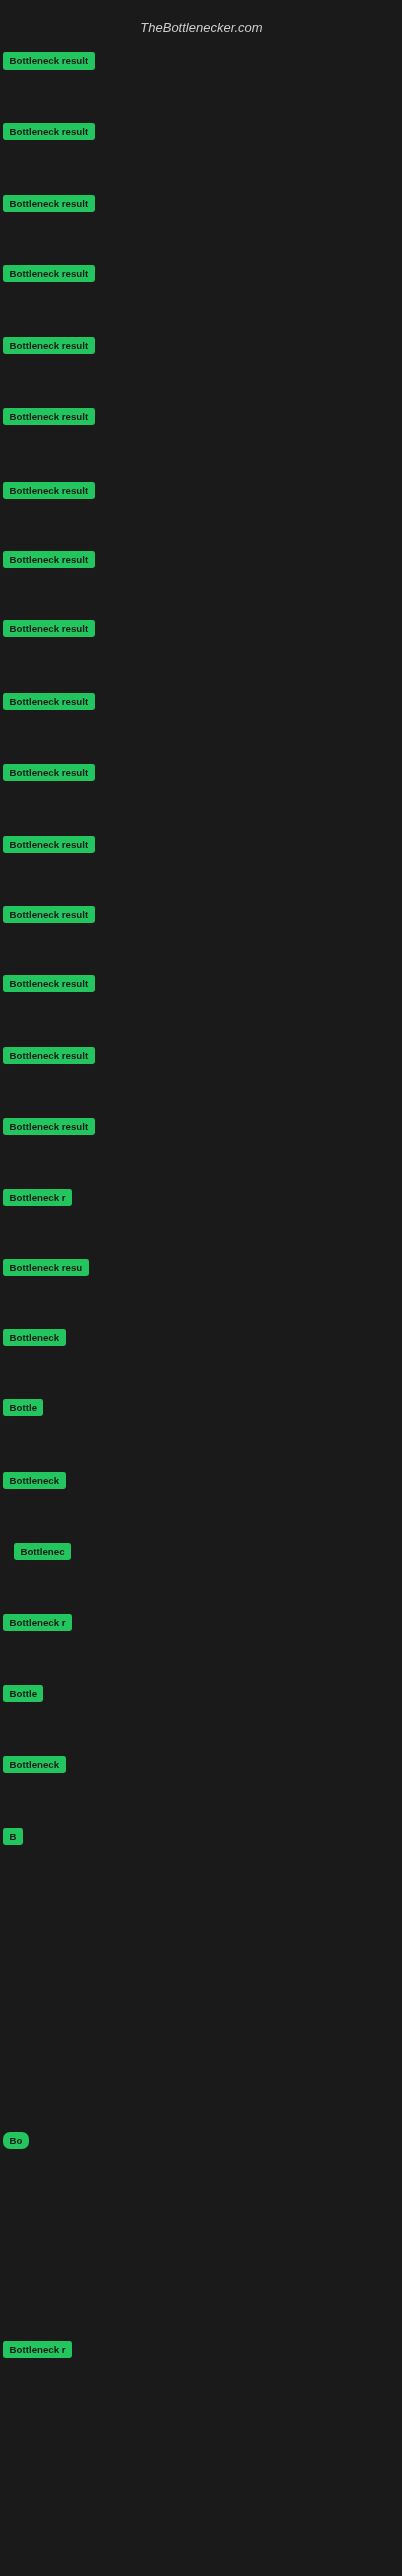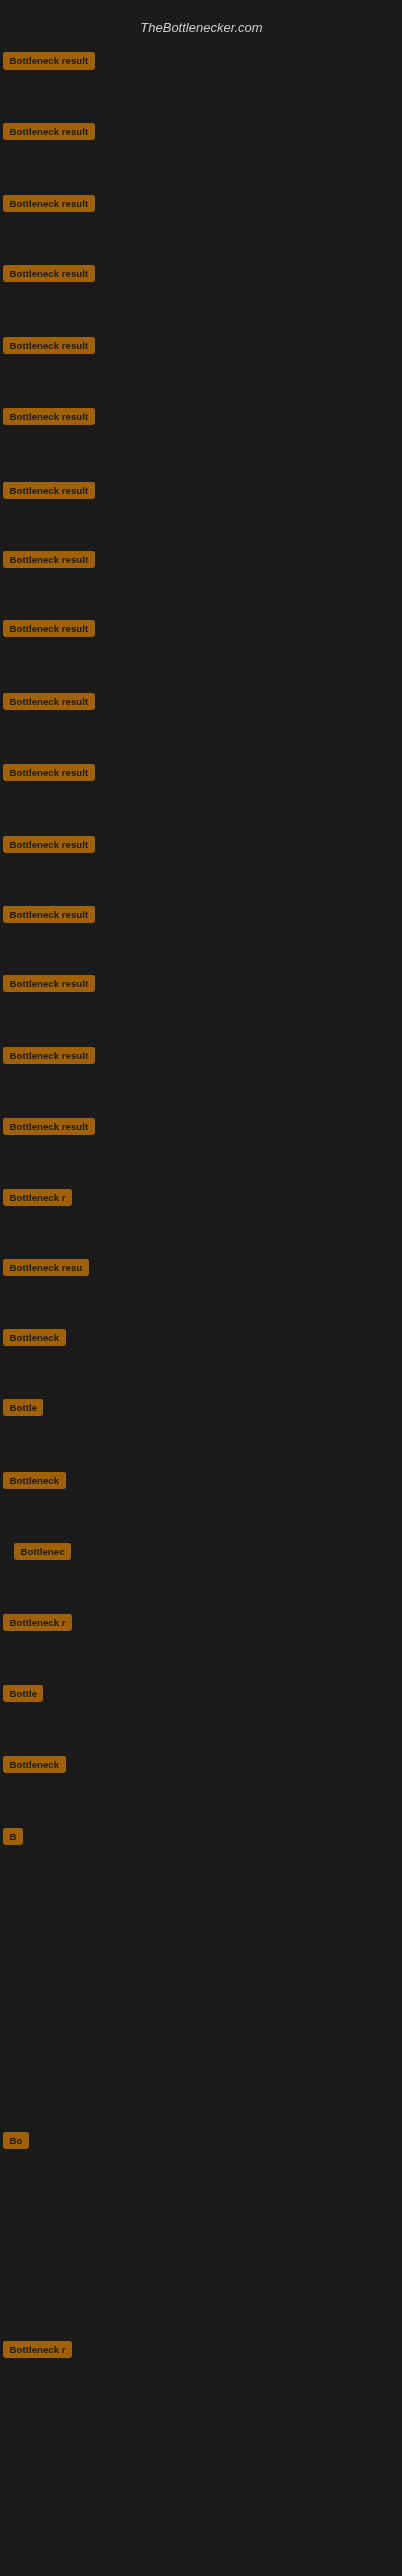--- a/index.html
+++ b/index.html
@@ -19,21 +19,21 @@
     .site-title {
       text-align: center;
       color: #cccccc;
       font-size: 13px;
       padding: 6.4px 0 3.2px 0;
       font-style: italic;
       margin-top: 14px;
     }
 
     .bottleneck-badge {
-      background-color: #a16207;
+      background-color: #22c55e;
       color: #1a1a1a;
       font-size: 9.7px;
       font-weight: bold;
       padding: 3.2px 6.4px;
       border-radius: 2.4px;
       white-space: nowrap;
       overflow: hidden;
     }
   </style>
 </head>
@@ -61,16 +61,16 @@
     <div style="position: absolute; top: 1150px; left: 3.2px;"><span class="bottleneck-badge" style="max-width: 81px; display: inline-block; overflow: hidden;">Bottleneck r</span></div>
     <div style="position: absolute; top: 1220px; left: 3.2px;"><span class="bottleneck-badge" style="max-width: 90px; display: inline-block; overflow: hidden;">Bottleneck resu</span></div>
     <div style="position: absolute; top: 1290px; left: 3.2px;"><span class="bottleneck-badge" style="max-width: 68px; display: inline-block; overflow: hidden;">Bottleneck</span></div>
     <div style="position: absolute; top: 1360px; left: 3.2px;"><span class="bottleneck-badge" style="max-width: 55px; display: inline-block; overflow: hidden;">Bottle</span></div>
     <div style="position: absolute; top: 1433px; left: 3.2px;"><span class="bottleneck-badge" style="max-width: 68px; display: inline-block; overflow: hidden;">Bottleneck</span></div>
     <div style="position: absolute; top: 1504px; left: 14px;"><span class="bottleneck-badge" style="max-width: 64px; display: inline-block; overflow: hidden;">Bottlenec</span></div>
     <div style="position: absolute; top: 1575px; left: 3.2px;"><span class="bottleneck-badge" style="max-width: 81px; display: inline-block; overflow: hidden;">Bottleneck r</span></div>
     <div style="position: absolute; top: 1646px; left: 3.2px;"><span class="bottleneck-badge" style="max-width: 48px; display: inline-block; overflow: hidden;">Bottle</span></div>
     <div style="position: absolute; top: 1717px; left: 3.2px;"><span class="bottleneck-badge" style="max-width: 68px; display: inline-block; overflow: hidden;">Bottleneck</span></div>
     <div style="position: absolute; top: 1789px; left: 3.2px;"><span class="bottleneck-badge" style="max-width: 22.5px; display: inline-block; overflow: hidden;">B</span></div>
-    <div style="position: absolute; top: 2093px; left: 3.2px;"><span class="bottleneck-badge" style="max-width: 26px; display: inline-block; overflow: hidden;">Bo</span></div>
+    <div style="position: absolute; top: 2093px; left: 3.2px;"><span class="bottleneck-badge" style="max-width: 26px; display: inline-block; overflow: hidden; border-radius: 7px;">Bo</span></div>
     <div style="position: absolute; top: 2302px; left: 3.2px;"><span class="bottleneck-badge" style="max-width: 81px; display: inline-block; overflow: hidden;">Bottleneck r</span></div>
   </div>
 
 
 </body></html>

